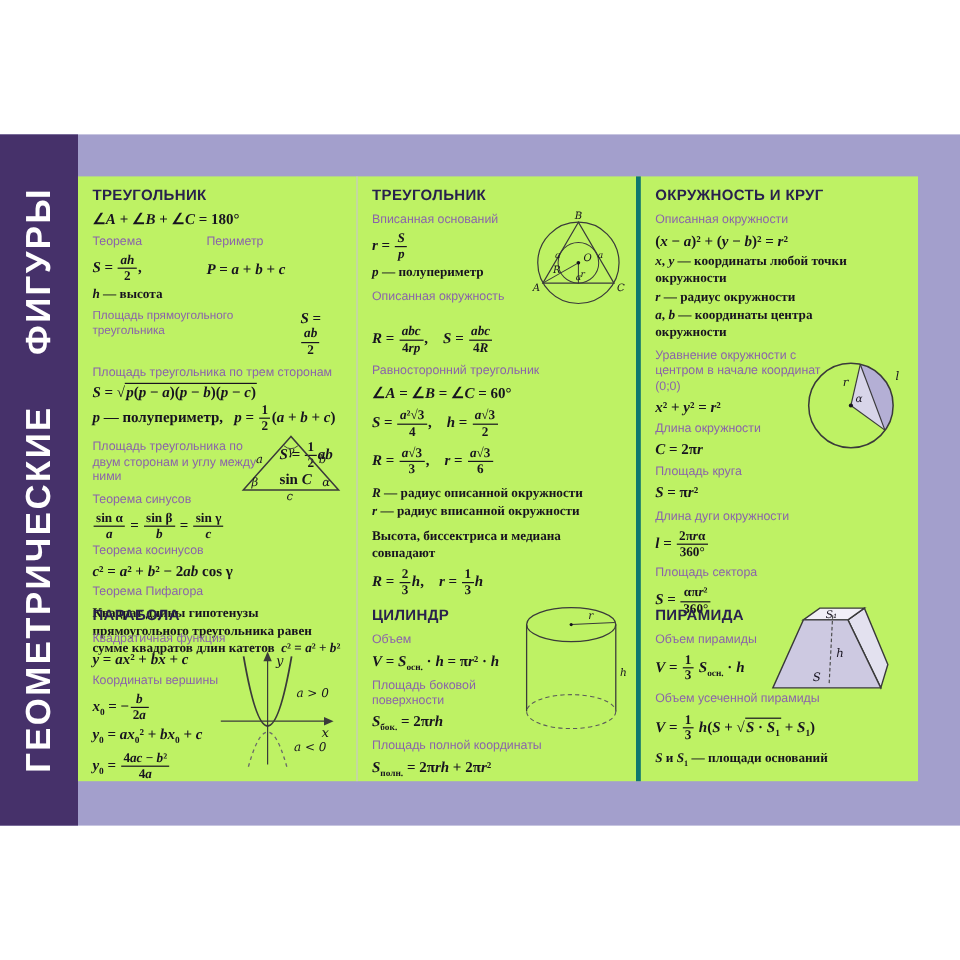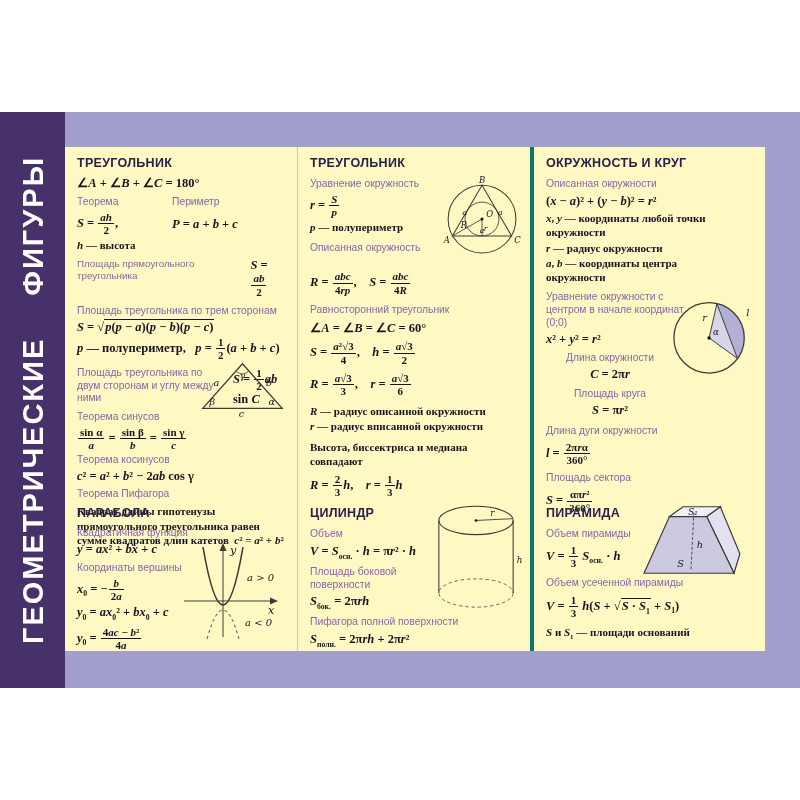--- a/index.html
+++ b/index.html
@@ -4,21 +4,21 @@
 <style>
   html,body{margin:0;padding:0;}
   .stage{position:relative;width:800px;height:800px;background:#ffffff;overflow:hidden;
          font-family:"Liberation Sans",sans-serif;}
   .card{position:absolute;left:0;top:112px;width:800px;height:576px;background:#a39fcc;}
   .sidebar{position:absolute;left:0;top:0;width:65px;height:576px;background:#46316a;}
   .sidebar-title{position:absolute;left:50%;top:50%;transform:translate(-50%,-50%) rotate(-90deg);
          white-space:nowrap;font-weight:bold;font-size:29px;letter-spacing:2px;color:#ffffff;
          font-family:"Liberation Sans",sans-serif;}
   .wgap{margin-left:42px;}
-  .panel{position:absolute;left:65px;top:35px;width:700px;height:504px;background:#fef9c3;display:flex;}
+  .panel{position:absolute;left:65px;top:35px;width:700px;height:504px;background:#bef264;display:flex;}
   .col{position:relative;height:504px;box-sizing:border-box;padding:10px 12px 0 12px;}
   .c1{width:232px;}
   .c2{width:233px;border-left:1px solid #c9c9c9;}
   .c3{width:218px;border-left:4px solid #0f766e;}
   .bottom{position:absolute;top:360px;left:12px;right:12px;}
   .hd{font-weight:bold;font-size:12.5px;line-height:1.1;color:#28214d;letter-spacing:.3px;}
   .lbl{font-size:10.3px;line-height:1.25;color:#8a63ab;}
   .lbl.sm{font-size:9.8px;}
   .f{font-family:Liberation Serif, serif;font-weight:bold;font-size:12.5px;
      line-height:1.15;color:#17131f;}
@@ -26,21 +26,21 @@
      line-height:1.3;color:#17131f;}
   .fr{display:inline-block;vertical-align:middle;text-align:center;font-size:11px;line-height:1.12;margin:0 1px;}
   .fr .nu{display:block;border-bottom:1px solid #17131f;padding:0 2px;}
   .fr .de{display:block;padding:0 2px;}
   .ov{border-top:1.2px solid #17131f;padding:0 1px;}
   sub{font-size:.62em;}
   .row{display:flex;gap:6px;}
   .grid2{display:grid;grid-template-columns:95px 1fr;row-gap:2px;align-items:center;}
   .m1{margin-top:1px;}.m2{margin-top:2px;}.m3{margin-top:3px;}.m4{margin-top:4px;}
   .m5{margin-top:5px;}.m6{margin-top:6px;}.m7{margin-top:7px;}.m8{margin-top:8px;}.m16{margin-top:16px;}
-  .w125{max-width:125px;}.w128{max-width:128px;text-align:center;}.w150{max-width:150px;}
+  .w125{max-width:125px;}.w128{max-width:128px;}.w150{max-width:150px;}
   .nw{white-space:nowrap;}
   .dg{position:absolute;}
   .dg-tri{top:208px;right:10px;}
   .dg-para{top:34px;right:4px;}
   .dg-ctri{top:28px;right:-2px;}
   .dg-cyl{top:-6px;right:-4px;}
   .dg-sec{top:138px;right:-8px;}
   .dg-pyr{top:-10px;right:-6px;}
   svg text{font-family:"DejaVu Serif",serif;font-style:italic;fill:#17131f;}
 </style>
@@ -116,21 +116,21 @@
             <text x="49" y="13" font-size="11">y</text>
             <text x="87" y="73" font-size="11">x</text>
             <text x="66" y="40" font-size="10">a &gt; 0</text>
             <text x="64" y="85" font-size="10">a &lt; 0</text>
           </svg>
         </div>
       </div>
 
       <div class="col c2">
         <div class="hd">ТРЕУГОЛЬНИК</div>
-        <div class="lbl m7 nw">Уравнение окружность</div>
+        <div class="lbl m7 nw">Вписанная оснований</div>
         <div class="f m2"><i>r</i> = <span class="fr"><span class="nu"><i>S</i></span><span class="de"><i>p</i></span></span></div>
         <div class="note m2 nw"><i>p</i> — полупериметр</div>
         <div class="lbl m7 nw">Описанная окружность</div>
         <div class="f m16"><i>R</i> = <span class="fr"><span class="nu"><i>abc</i></span><span class="de">4<i>rp</i></span></span>,&nbsp;&nbsp;&nbsp; <i>S</i> = <span class="fr"><span class="nu"><i>abc</i></span><span class="de">4<i>R</i></span></span></div>
         <div class="lbl m8">Равносторонний треугольник</div>
         <div class="f m4">∠<i>A</i> = ∠<i>B</i> = ∠<i>C</i> = 60°</div>
         <div class="f m5"><i>S</i> = <span class="fr"><span class="nu"><i>a</i>²√3</span><span class="de">4</span></span>,&nbsp;&nbsp;&nbsp; <i>h</i> = <span class="fr"><span class="nu"><i>a</i>√3</span><span class="de">2</span></span></div>
         <div class="f m6"><i>R</i> = <span class="fr"><span class="nu"><i>a</i>√3</span><span class="de">3</span></span>,&nbsp;&nbsp;&nbsp; <i>r</i> = <span class="fr"><span class="nu"><i>a</i>√3</span><span class="de">6</span></span></div>
         <div class="note m6"><i>R</i> — радиус описанной окружности</div>
         <div class="note m1"><i>r</i> — радиус вписанной окружности</div>
@@ -164,21 +164,21 @@
             <line x1="52" y1="22" x2="93" y2="20" stroke="#3a3a3a" stroke-width="1"></line>
             <circle cx="52" cy="22" r="1.5" fill="#17131f"></circle>
             <text x="68" y="17" font-size="10">r</text>
             <text x="98" y="70" font-size="10">h</text>
           </svg>
           <div class="hd">ЦИЛИНДР</div>
           <div class="lbl m7">Объем</div>
           <div class="f m3 nw"><i>V</i> = <i>S</i><sub>осн.</sub> · <i>h</i> = π<i>r</i>² · <i>h</i></div>
           <div class="lbl m5" style="max-width:110px">Площадь боковой поверхности</div>
           <div class="f m2"><i>S</i><sub>бок.</sub> = 2π<i>rh</i></div>
-          <div class="lbl m5 nw">Пифагора полной поверхности</div>
+          <div class="lbl m5 nw">Площадь полной координаты</div>
           <div class="f m3"><i>S</i><sub>полн.</sub> = 2π<i>rh</i> + 2π<i>r</i>²</div>
         </div>
       </div>
 
       <div class="col c3">
         <div class="hd">ОКРУЖНОСТЬ И КРУГ</div>
         <div class="lbl m7">Описанная окружности</div>
         <div class="f m3">(<i>x</i> − <i>a</i>)² + (<i>y</i> − <i>b</i>)² = <i>r</i>²</div>
         <div class="note m3"><i>x</i>, <i>y</i> — координаты любой точки окружности</div>
         <div class="note m1"><i>r</i> — радиус окружности</div>

